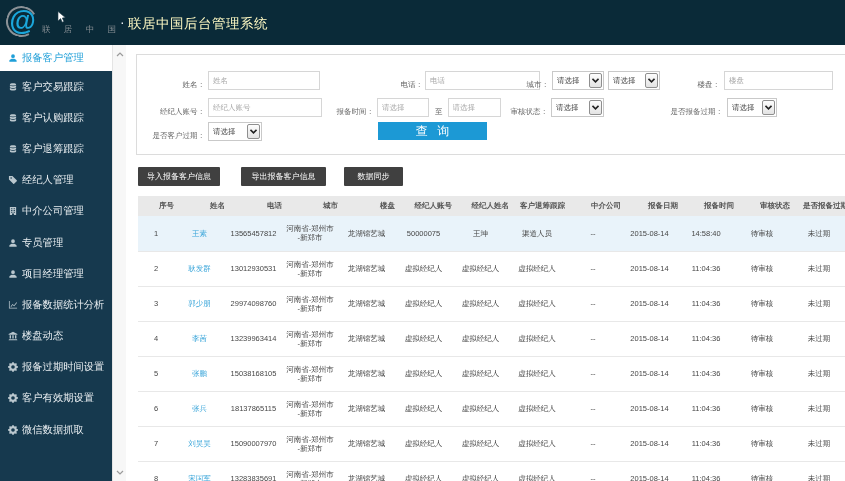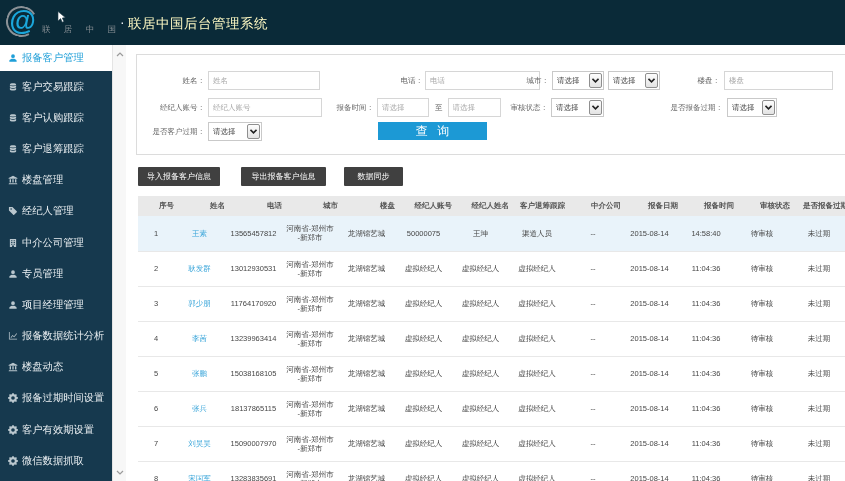--- a/index.html
+++ b/index.html
@@ -43,21 +43,21 @@
   .scroll-up { top:2px; }
   .scroll-down { bottom:2px; }
 
   
   .content { position:absolute; left:126px; top:45px; width:719px; height:436px;
     background:#fff; overflow:hidden; }
 
   
   .panel { position:absolute; left:10px; top:9px; width:732px; height:101px;
     background:#fff; border:1px solid #dcdcdc; }
-  .fgroup { position:absolute; height:19px; display:flex; align-items:center; }
+  .fgroup { position:absolute; height:19px; display:flex; align-items:flex-end; }
   .flabel { display:inline-block; text-align:right; font-size:7.5px; color:#666;
     white-space:nowrap; }
   .finput { height:19px; border:1px solid #d6d6d6; background:#fff; font-size:7.5px;
     color:#444; padding:0 4px; font-family:"Liberation Sans", sans-serif; outline:none; }
   .finput::placeholder { color:#a9a9a9; }
   .fsep { font-size:7.5px; color:#666; }
   .sel { height:19px; border:1px solid #c9c9c9; background:#fff; display:flex;
     align-items:center; cursor:pointer; }
   .sel .sel-txt { flex:1; font-size:7.5px; color:#444; padding-left:4px; }
   .sel .sel-arr { width:13px; height:15px; margin-right:1px; border:1px solid #8f8f8f;
@@ -130,28 +130,20 @@
       </span>
       <span>客户认购跟踪</span>
     </div>
     <div class="side-item">
       <span class="icn">
         <svg viewBox="0 0 16 16" fill="currentColor">
           <path d="M8 2C5.2 2 3 2.8 3 3.8S5.2 5.6 8 5.6s5-.8 5-1.8S10.8 2 8 2zM3 5.6v2.2c0 1 2.2 1.8 5 1.8s5-.8 5-1.8V5.6c-1.1.8-3.1 1.2-5 1.2S4.1 6.4 3 5.6zm0 4v2.2c0 1 2.2 1.8 5 1.8s5-.8 5-1.8V9.6c-1.1.8-3.1 1.2-5 1.2s-3.9-.4-5-1.2z"></path>
         </svg>
       </span>
       <span>客户退筹跟踪</span>
-    </div>
-    <div class="side-item">
-      <span class="icn">
-        <svg viewBox="0 0 16 16" fill="currentColor">
-          <path d="M8 1 1 4.6v1.2h14V4.6L8 1zM2.6 6.8h2.2V12H2.6V6.8zm4.3 0h2.2V12H6.9V6.8zm4.3 0h2.2V12h-2.2V6.8zM1.6 13h12.8l.6 1.6H1L1.6 13z"></path>
-        </svg>
-      </span>
-      <span>楼盘管理</span>
     </div>
     <div class="side-item">
       <span class="icn">
         <svg viewBox="0 0 16 16" fill="currentColor">
           <path fill-rule="evenodd" d="M1.5 1.5h5.6L14 8.4a1 1 0 0 1 0 1.4l-4.2 4.2a1 1 0 0 1-1.4 0L1.5 7V1.5zM5 3.5a1.3 1.3 0 1 0 0 2.6 1.3 1.3 0 0 0 0-2.6z"></path>
         </svg>
       </span>
       <span>经纪人管理</span>
     </div>
     <div class="side-item">
@@ -382,21 +374,21 @@
             <td>虚拟经纪人</td>
             <td>--</td>
             <td>2015-08-14</td>
             <td>11:04:36</td>
             <td>待审核</td>
             <td>未过期</td>
           </tr>
           <tr>
             <td>3</td>
             <td class="name"><a>郭少朋</a></td>
-            <td>11764170920</td>
+            <td>29974098760</td>
             <td>河南省-郑州市<br>-新郑市</td>
             <td>龙湖锦艺城</td>
             <td>虚拟经纪人</td>
             <td>虚拟经纪人</td>
             <td>虚拟经纪人</td>
             <td>--</td>
             <td>2015-08-14</td>
             <td>11:04:36</td>
             <td>待审核</td>
             <td>未过期</td>

